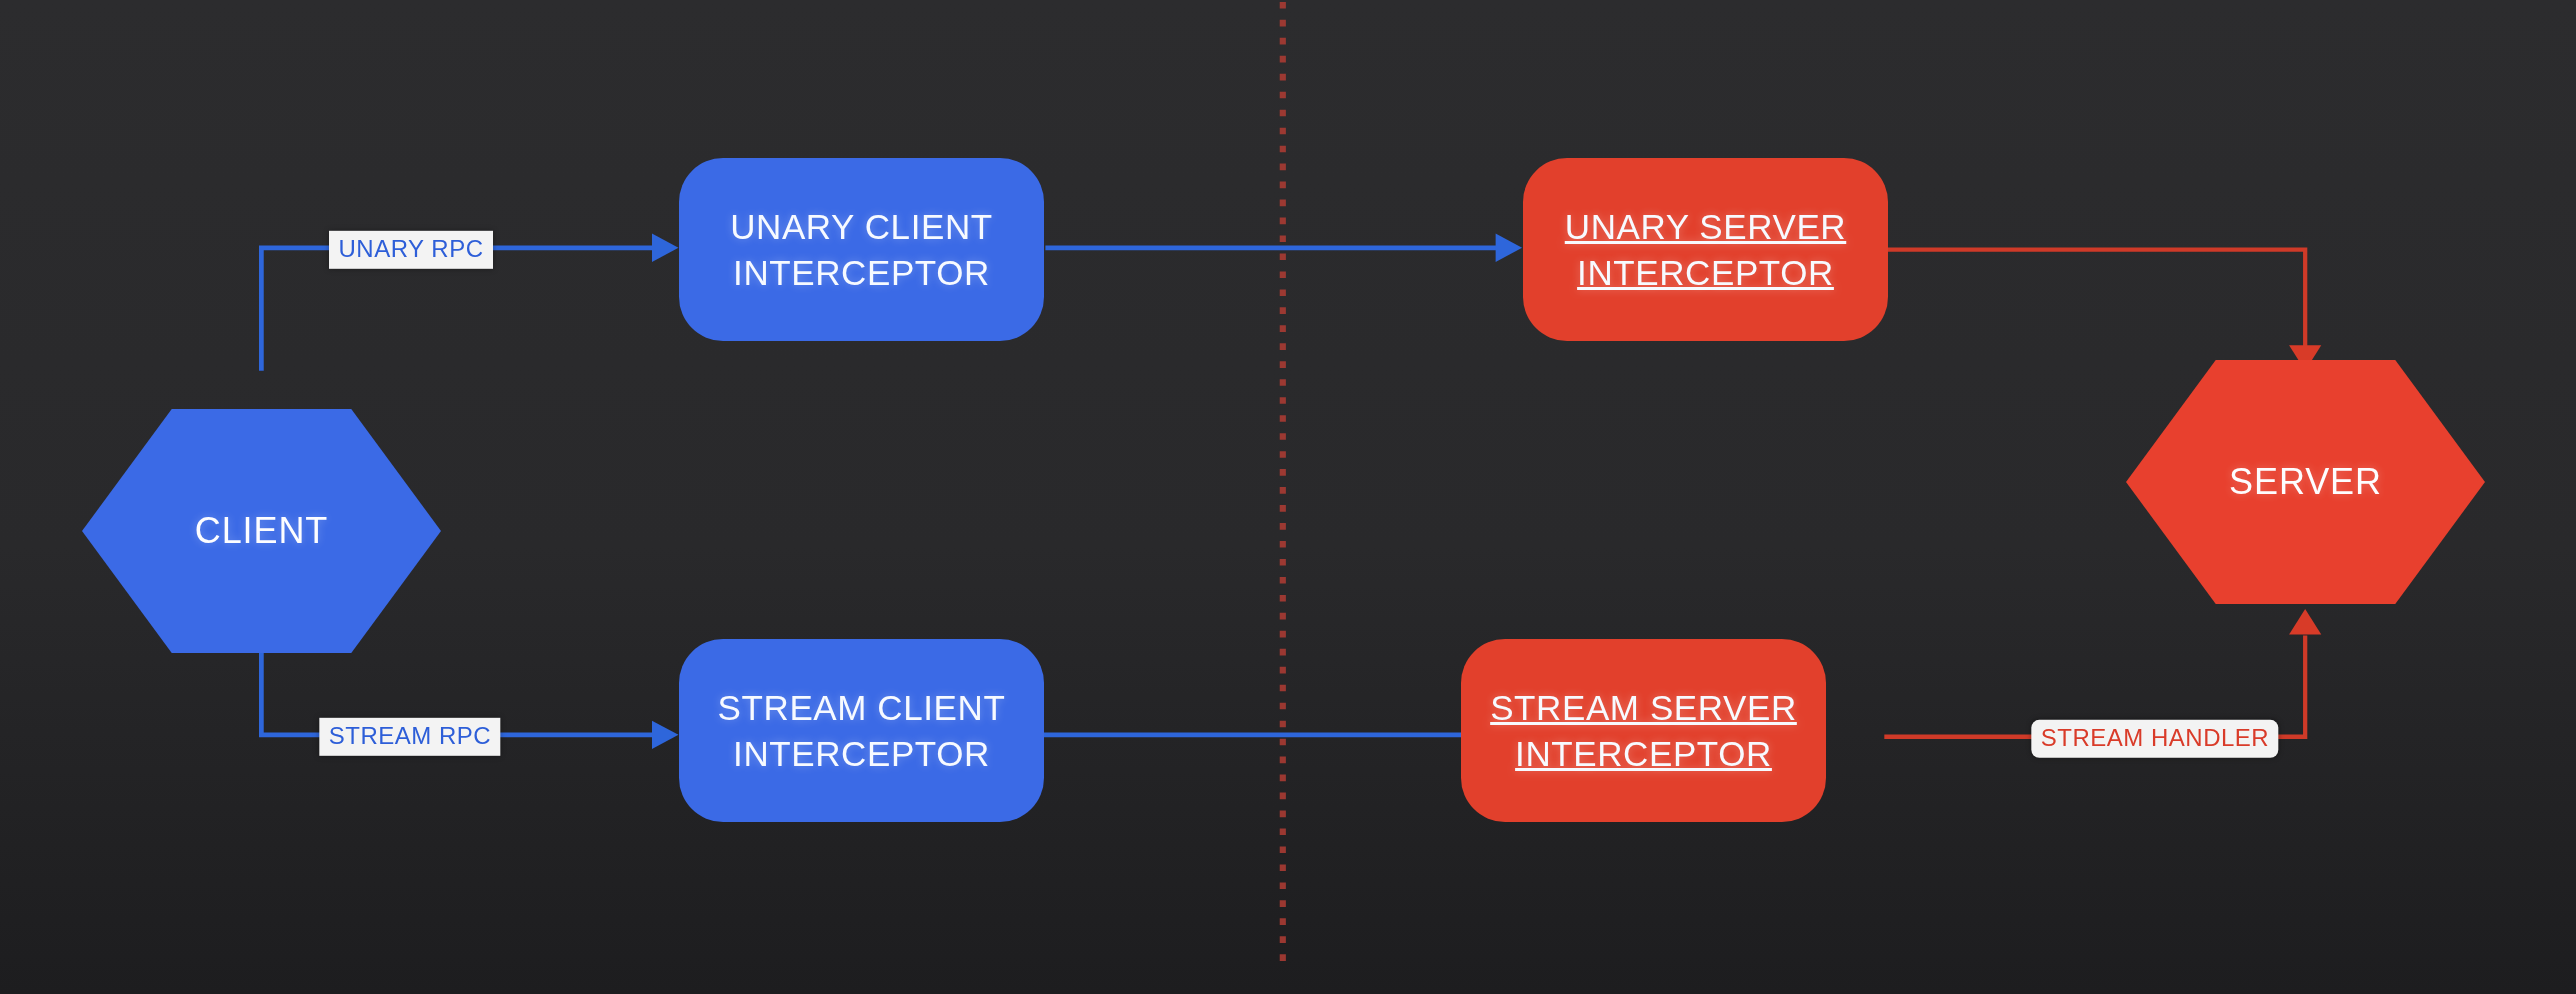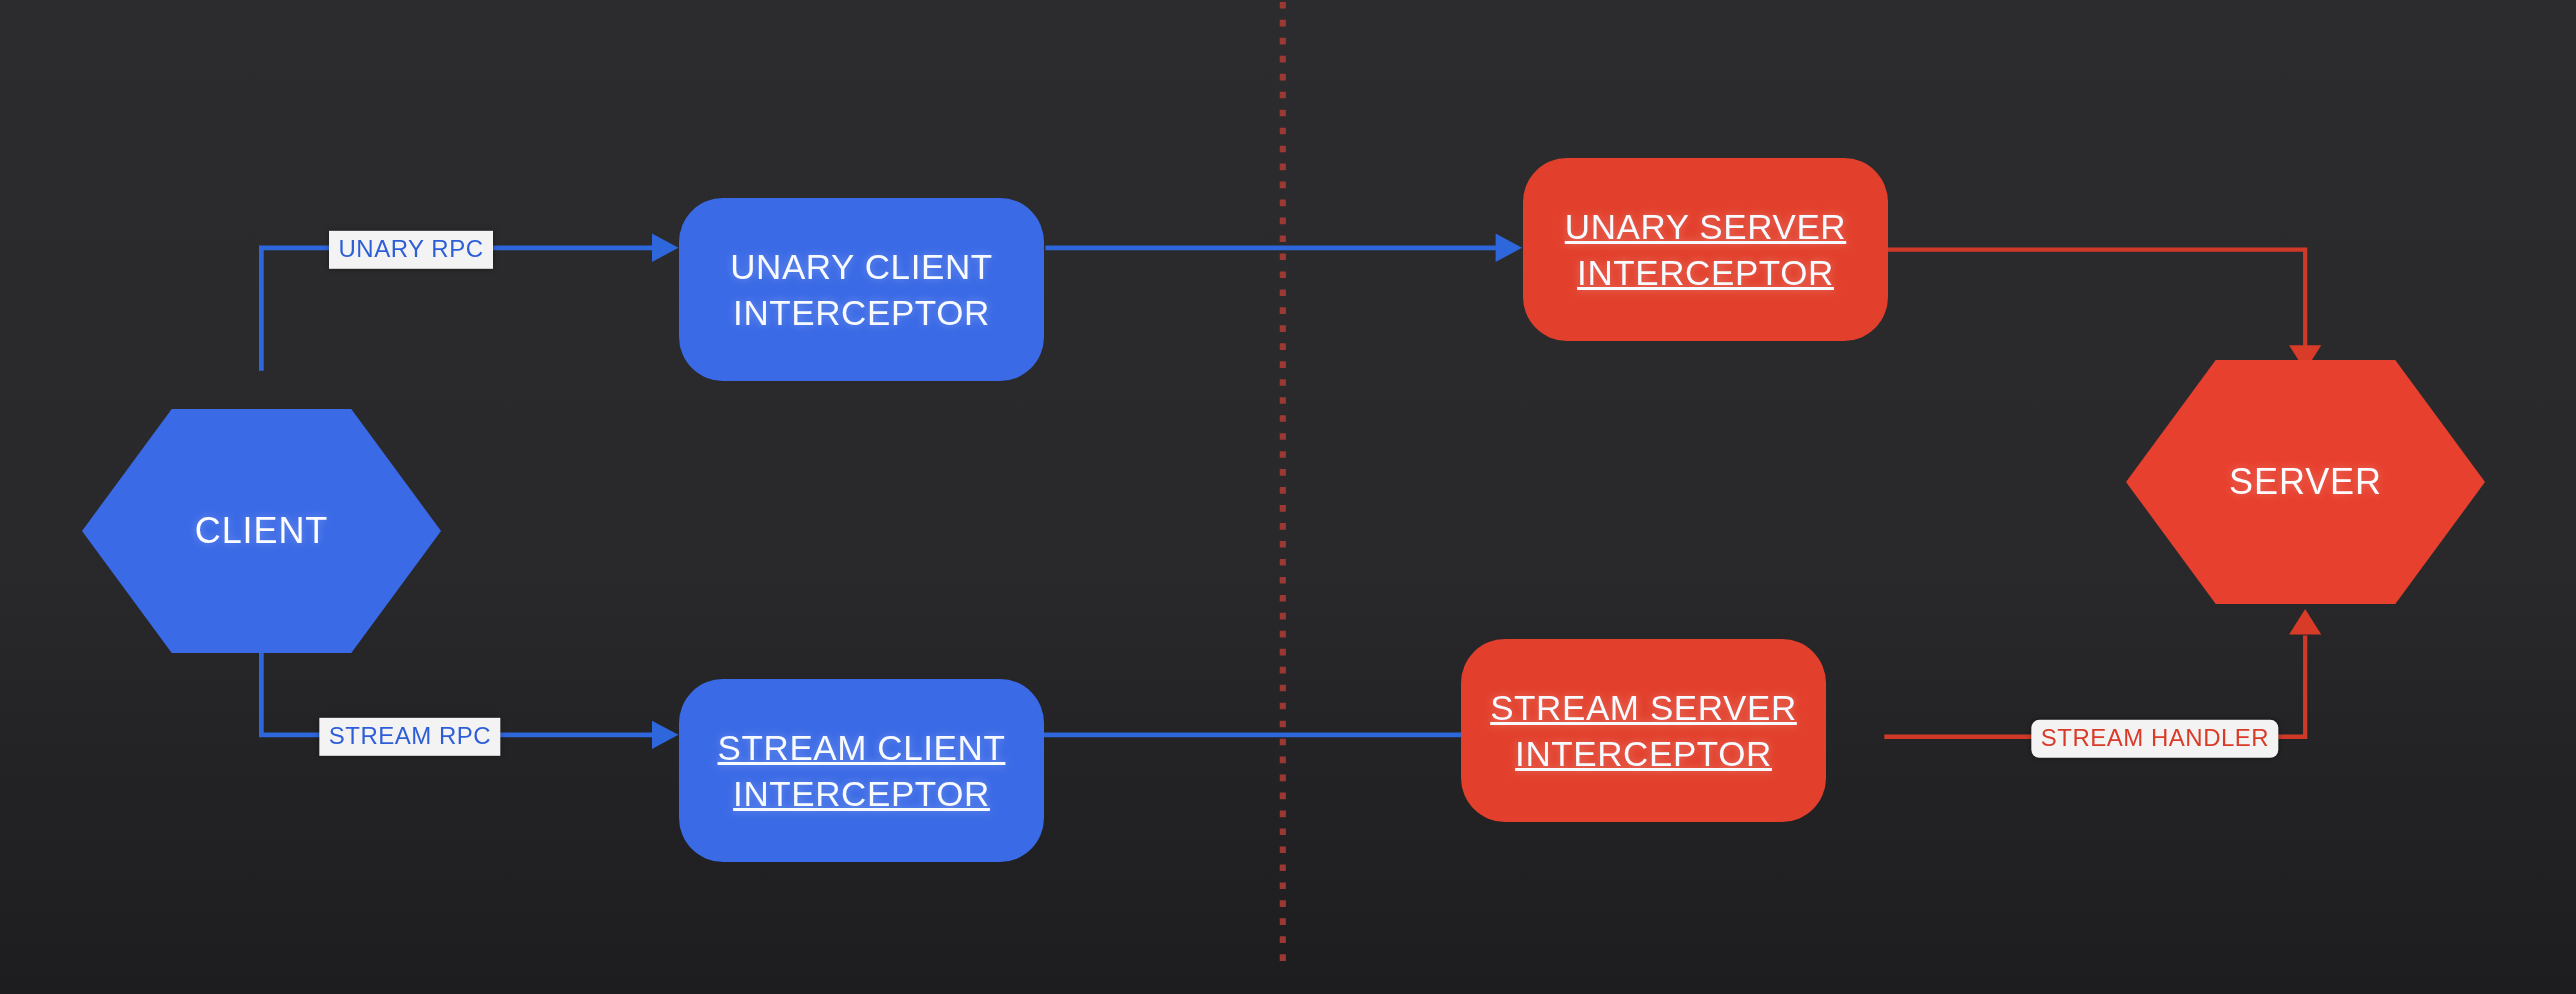--- a/index.html
+++ b/index.html
@@ -31,21 +31,21 @@
     display: flex;
     align-items: center;
     justify-content: center;
     text-align: center;
     color: #f7faff;
     font-size: 35px;
     line-height: 1.3;
     letter-spacing: 0.6px;
     text-shadow: 0 0 8.5px rgba(255,255,255,0.30);
   }
-  .node-box.blue { background: #3b6ae6; margin-top: 40px; }
+  .node-box.blue { background: #3b6ae6; }
   .node-box.red  { background: #e2402c; text-decoration: underline; }
   .hex {
     position: absolute;
     width: 359px;
     height: 244px;
     clip-path: polygon(25% 0, 75% 0, 100% 50%, 75% 100%, 25% 100%, 0 50%);
     display: flex;
     align-items: center;
     justify-content: center;
     color: #fdfdff;
@@ -101,21 +101,21 @@
   </div>
 
   <div class="hex red" style="left:2126px; top:360px;">
     <span>SERVER</span>
   </div>
 
   <div class="node-box blue" style="left:679px; top:158px;">
     <span>UNARY CLIENT INTERCEPTOR</span>
   </div>
 
-  <div class="node-box blue" style="left:679px; top:639px;text-decoration:underline;">
+  <div class="node-box blue" style="left:679px; top:639px;">
     <span>STREAM CLIENT INTERCEPTOR</span>
   </div>
 
   <div class="node-box red" style="left:1523px; top:158px;">
     <span>UNARY SERVER INTERCEPTOR</span>
   </div>
 
   <div class="node-box red" style="left:1433px; top:639px;margin-left:28px;">
     <span>STREAM SERVER INTERCEPTOR</span>
   </div>

